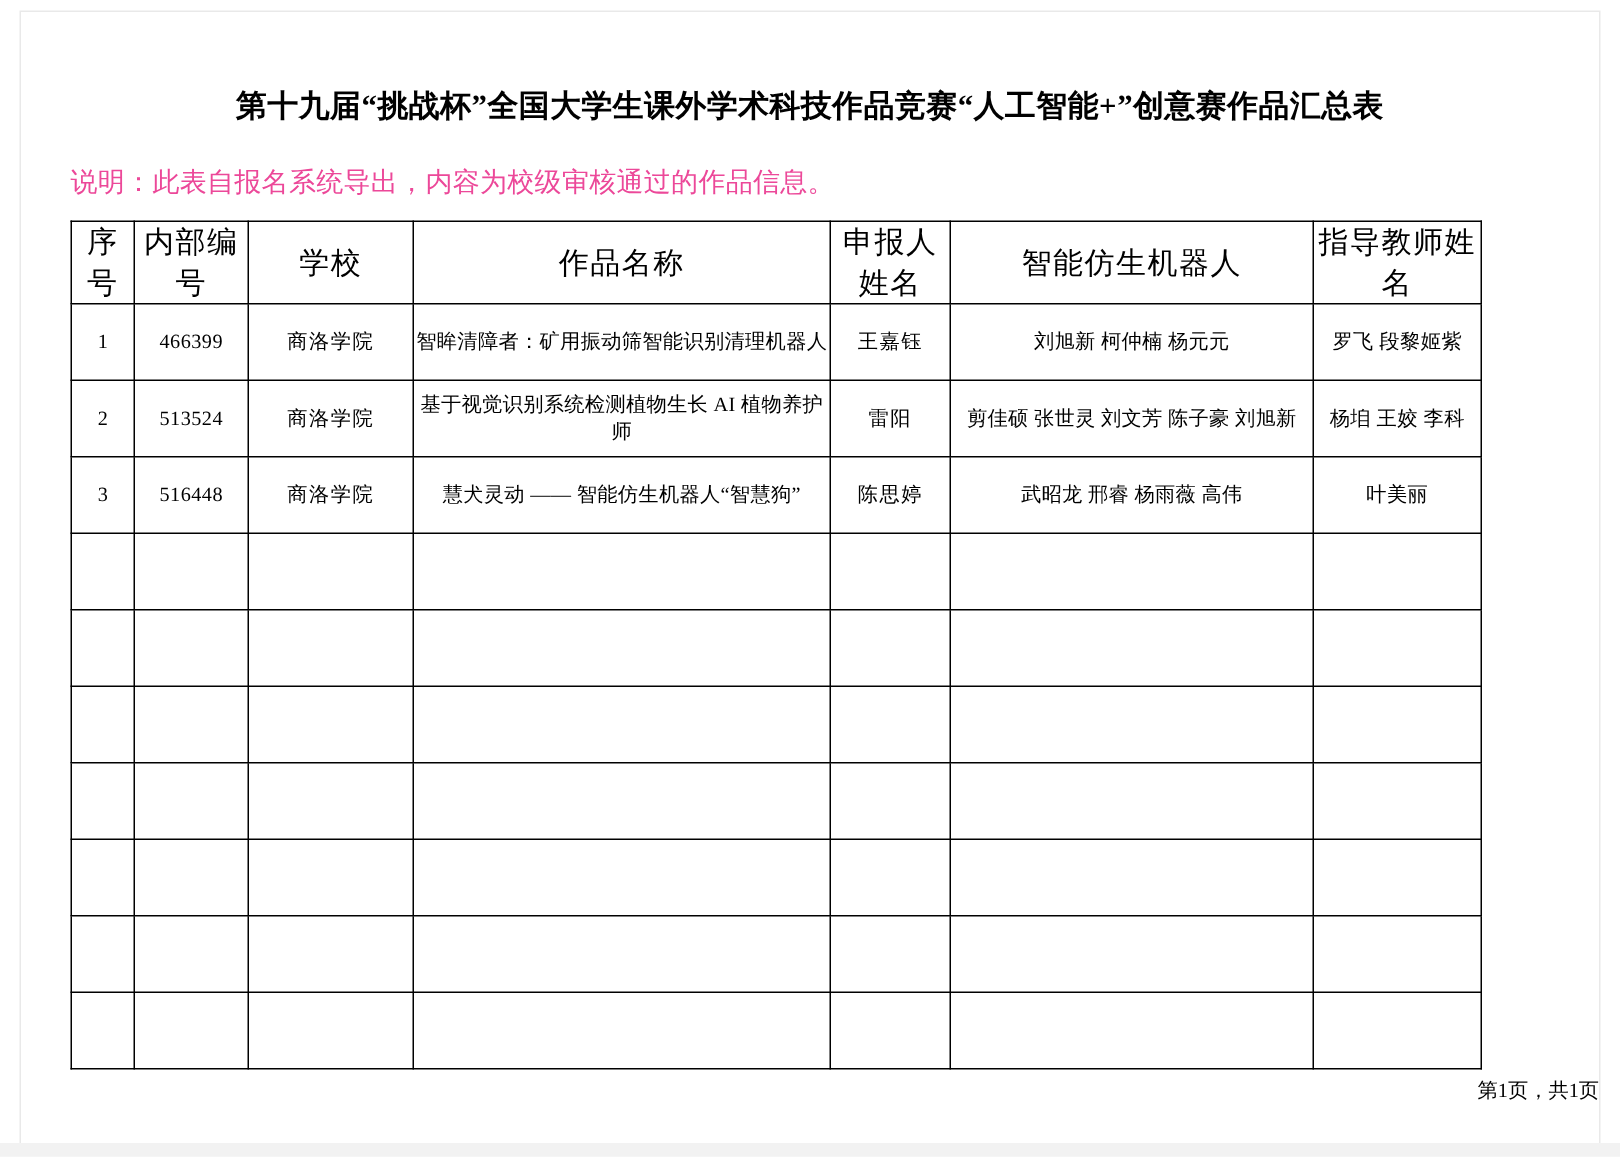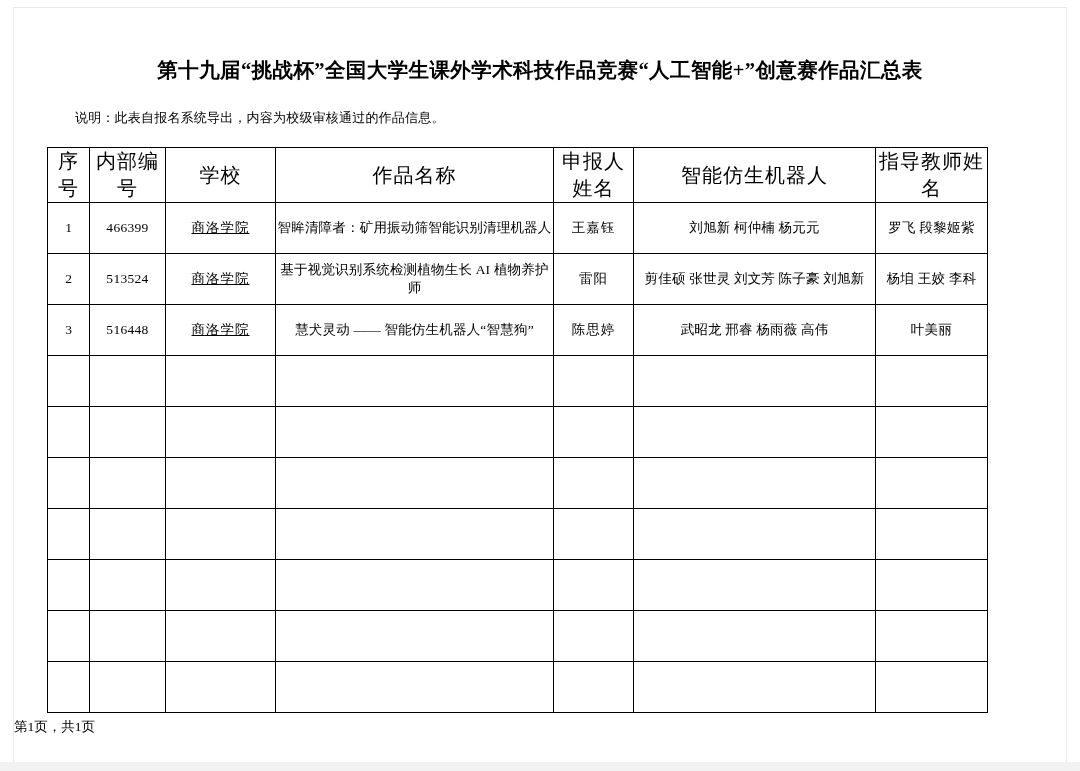--- a/index.html
+++ b/index.html
@@ -38,24 +38,23 @@
     font-size: 20.5px;
     font-weight: bold;
     letter-spacing: 0.4px;
     color: #000;
     font-family: "Liberation Serif", "DejaVu Serif", serif;
   }
   .doc-note {
     position: absolute;
     left: 33px;
     top: 101px;
-    font-size: 13px;
-    color: #000000;
+    font-size: 18px;
+    color: #ec4899;
     letter-spacing: 0.2px;
-    margin-left: 28px;
   }
   table.main {
     position: absolute;
     left: 33px;
     top: 139px;
     width: 940px;
     border-collapse: collapse;
     table-layout: fixed;
   }
   table.main th,
@@ -71,42 +70,42 @@
     font-weight: normal;
     font-size: 20px;
     letter-spacing: 1px;
   }
   table.main tbody td {
     height: 50px;
     font-size: 13.5px;
   }
   td.c-seq { font-size: 13.5px; }
   td.c-code { font-size: 13.5px; letter-spacing: 0.3px; margin-top: 14px; }
-  td.c-school { font-size: 13.5px; letter-spacing: 1px; text-decoration: underline; }
+  td.c-school { font-size: 13.5px; letter-spacing: 1px; }
   td.c-work {
     font-size: 13.5px;
     text-align: left;
     padding-left: 10px;
     letter-spacing: 0.2px;
   }
   td.c-applicant { font-size: 13.5px; letter-spacing: 1px; margin-top: 26px; }
   td.c-members {
     font-size: 13px;
     text-align: left;
     padding-left: 10px;
     letter-spacing: 0.2px;
     margin-top: 32px;
   }
   td.c-teacher { font-size: 13px; letter-spacing: 0.3px; margin-top: 32px; }
   .footer {
     position: absolute;
     left: 0;
     top: 710px;
     width: 1052px;
-    text-align: left;
+    text-align: right;
     font-size: 13.5px;
     color: #000;
   }
 </style>
 </head>
 <body>
 
 <div class="page">
   <div class="sheet">
 

